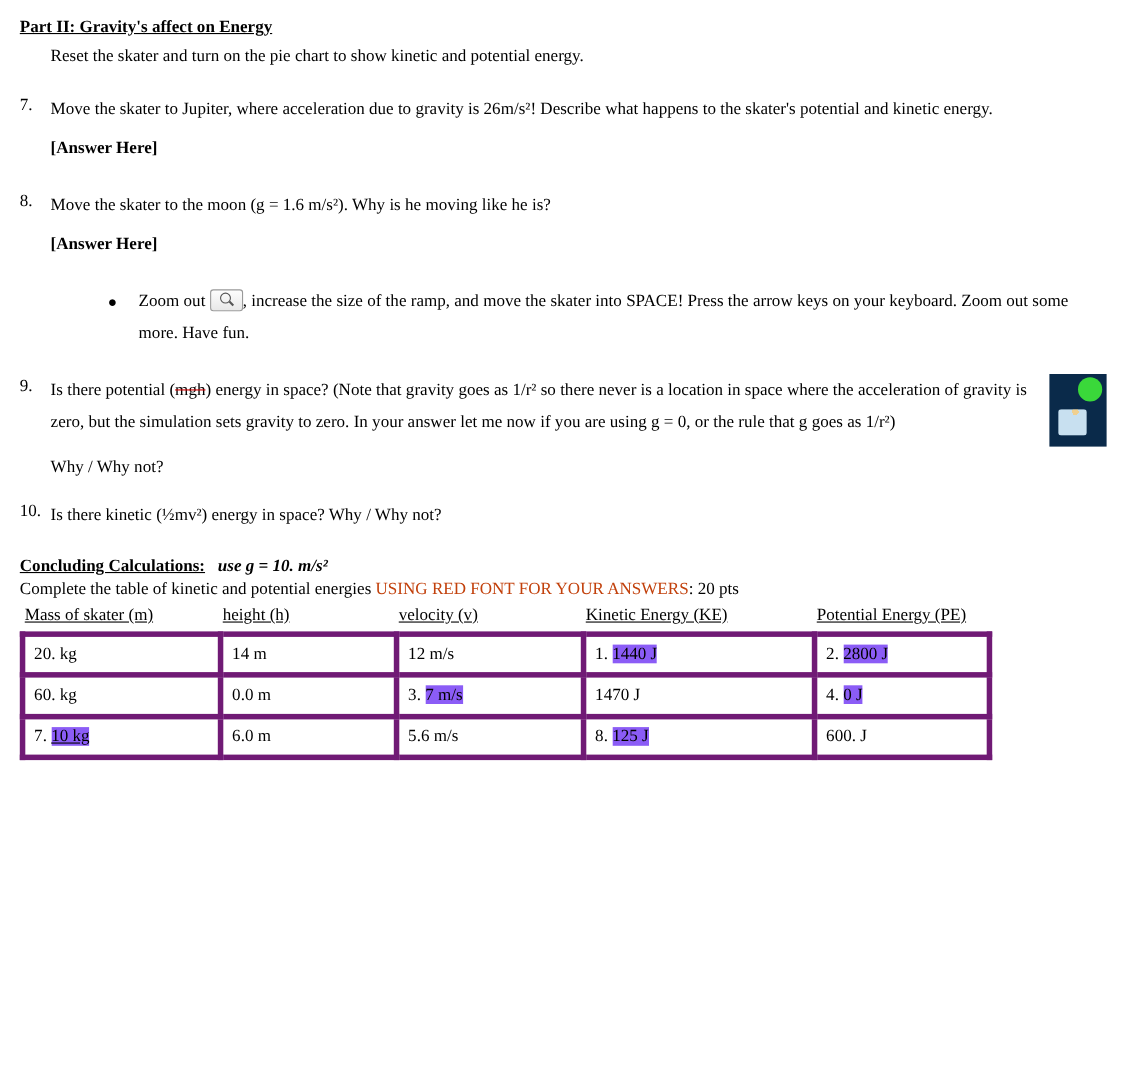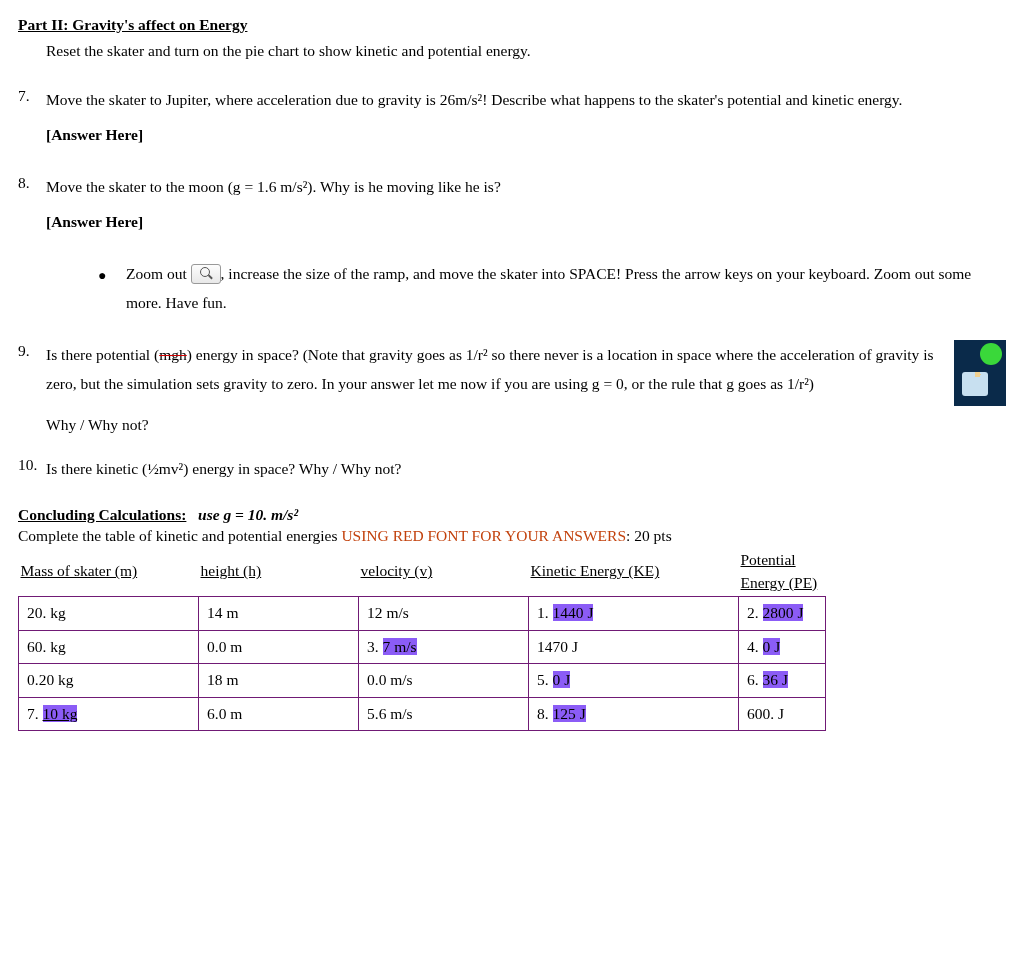--- a/index.html
+++ b/index.html
@@ -102,31 +102,31 @@
   }
   .red { color: #c2410c; }
   .ul { text-decoration: underline; }
   .hl  { background: #8b5cf6; }
   .conclude-head {
     margin-top:10px;
     line-height:1.35;
   }
   table.calc {
     border-collapse: collapse;
-    width: 808px;
+    width: 884px;
     margin-top: 2px;
   }
   table.calc th {
     text-align: left;
     font-weight: normal;
     padding: 0 8px 2px 2px;
     border: none;
   }
   table.calc td {
-    border: 1px solid #701a75;
+    border: 5px solid #701a75;
     padding: 5px 8px;
     vertical-align: middle;
     height: 22px;
   }
   .mgh-strike { text-decoration: line-through; text-decoration-color:#d00000; }
 </style>
 </head>
 <body>
 
 <div class="section-title">Part II: Gravity's affect on Energy</div>
@@ -199,27 +199,20 @@
         <td><span>2. </span><span class="hl">2800 J</span></td>
       </tr>
       <tr>
         <td>60. kg</td>
         <td>0.0 m</td>
         <td><span>3. </span><span class="hl">7 m/s</span></td>
         <td>1470 J</td>
         <td><span>4. </span><span class="hl">0 J</span></td>
       </tr>
       <tr>
-        <td>0.20 kg</td>
-        <td>18 m</td>
-        <td>0.0 m/s</td>
-        <td><span>5. </span><span class="hl">0 J</span></td>
-        <td><span>6. </span><span class="hl">36 J</span></td>
-      </tr>
-      <tr>
         <td><span>7. </span><span class="hl"><span class="ul">10  kg</span></span></td>
         <td>6.0 m</td>
         <td>5.6 m/s</td>
         <td><span>8. </span><span class="hl">125 J</span></td>
         <td>600. J</td>
       </tr>
     </tbody>
 </table>
 
 </body></html>

